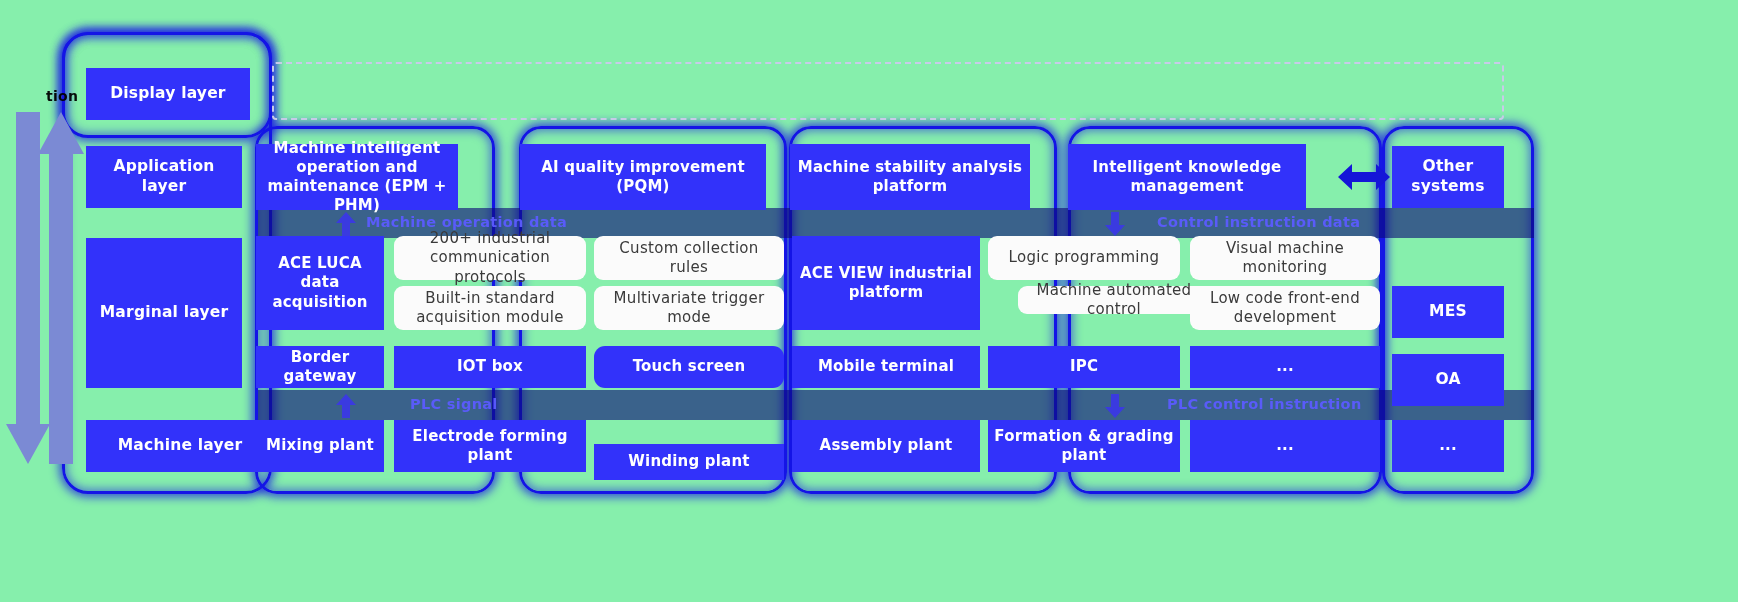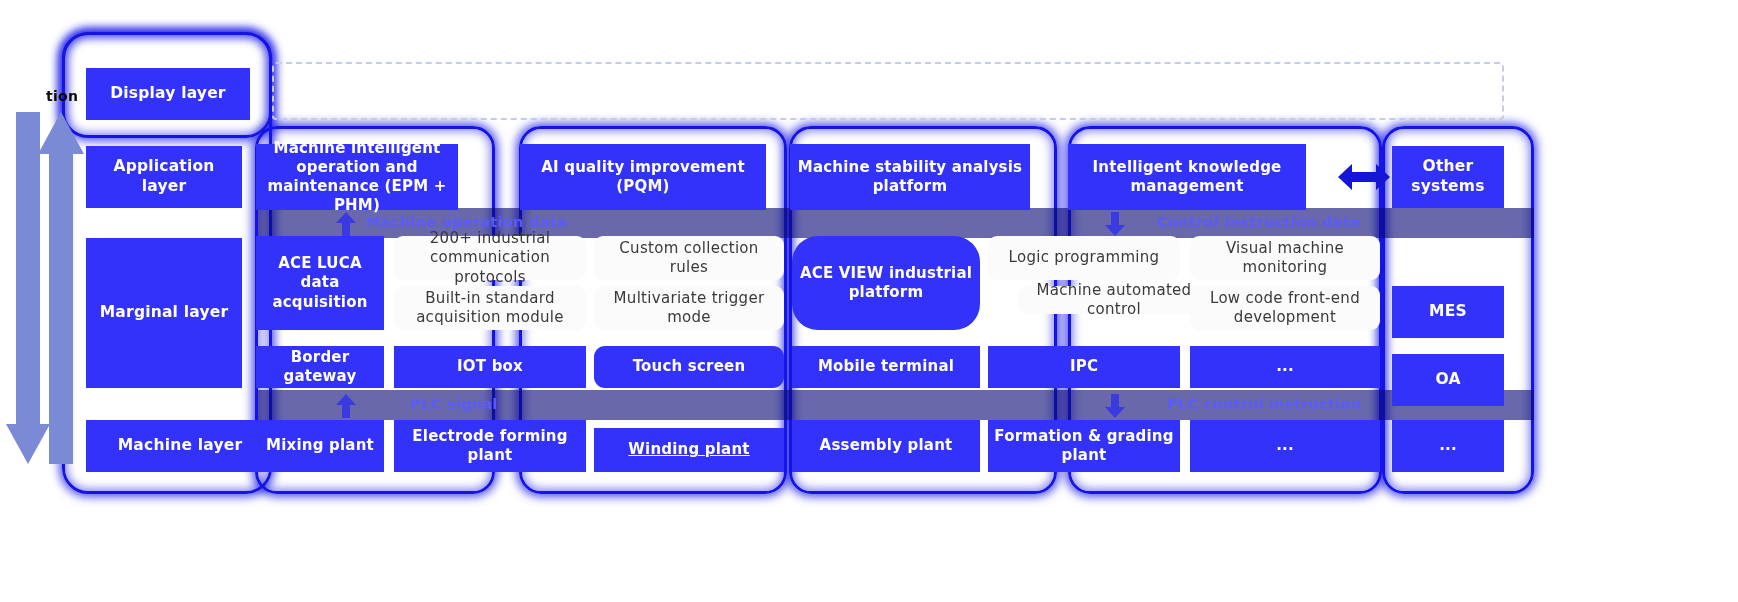--- a/index.html
+++ b/index.html
@@ -7,21 +7,21 @@
     background: #000000;
     width: 1738px;
     height: 602px;
     overflow: hidden;
     font-family: "DejaVu Sans", sans-serif;
   }
   #stage {
     position: relative;
     width: 1738px;
     height: 602px;
-    background: #ffffff;
+    background: #86efac;
   }
 
   
   .box {
     position: absolute;
     background: #3232fa;
     color: #ffffff;
     display: flex;
     align-items: center;
     justify-content: center;
@@ -151,21 +151,21 @@
 
   <div class="box layerlabel" style="left:86px; top:238px; width:156px; height:150px;">Marginal layer</div>
 
   <div class="box" style="left:256px; top:236px; width:128px; height:94px;">ACE LUCA data acquisition</div>
 
   <div class="whitebox" style="left:394px; top:236px; width:192px; height:44px;">200+ industrial communication protocols</div>
   <div class="whitebox" style="left:594px; top:236px; width:190px; height:44px;">Custom collection rules</div>
   <div class="whitebox" style="left:394px; top:286px; width:192px; height:44px;">Built-in standard acquisition module</div>
   <div class="whitebox" style="left:594px; top:286px; width:190px; height:44px;">Multivariate trigger mode</div>
 
-  <div class="box" style="left:792px; top:236px; width:188px; height:94px;border-radius:26px;">ACE VIEW industrial platform</div>
+  <div class="box" style="left:792px; top:236px; width:188px; height:94px;">ACE VIEW industrial platform</div>
 
   <div class="whitebox" style="left:988px; top:236px; width:192px; height:44px;">Logic programming</div>
   <div class="whitebox" style="left:1190px; top:236px; width:190px; height:44px;">Visual machine monitoring</div>
   <div class="whitebox" style="left:988px; top:286px; width:192px; height:28px;margin-left:30px;">Machine automated control</div>
   <div class="whitebox" style="left:1190px; top:286px; width:190px; height:44px;">Low code front-end development</div>
 
   <div class="box layerlabel" style="left:1392px; top:286px; width:112px; height:52px;">MES</div>
   <div class="box layerlabel" style="left:1392px; top:354px; width:112px; height:52px;">OA</div>
 
   <div class="box" style="left:256px; top:346px; width:128px; height:42px;">Border gateway</div>
@@ -182,19 +182,19 @@
 
   <svg class="flowarrow" style="left:1105px; top:394px;" width="20" height="24" viewBox="0 0 20 24">
     <polygon points="6,0 14,0 14,13 20,13 10,24 0,13 6,13" fill="#3a3ae0"></polygon>
   </svg>
   <div class="flowlabel" style="left:1167px; top:396px;">PLC control instruction</div>
 
   <div class="box layerlabel" style="left:86px; top:420px; width:188px; height:52px;">Machine layer</div>
 
   <div class="box" style="left:256px; top:420px; width:128px; height:52px;">Mixing plant</div>
   <div class="box" style="left:394px; top:420px; width:192px; height:52px;">Electrode forming plant</div>
-  <div class="box" style="left:594px; top:428px; width:190px; height:44px;text-decoration:underline;">Winding plant</div>
+  <div class="box" style="left:594px; top:444px; width:190px; height:36px;">Winding plant</div>
   <div class="box" style="left:792px; top:420px; width:188px; height:52px;">Assembly plant</div>
   <div class="box" style="left:988px; top:420px; width:192px; height:52px;">Formation &amp; grading plant</div>
   <div class="box" style="left:1190px; top:420px; width:190px; height:52px;">...</div>
   <div class="box" style="left:1392px; top:420px; width:112px; height:52px;">...</div>
 
 </div>
 
 </body></html>

